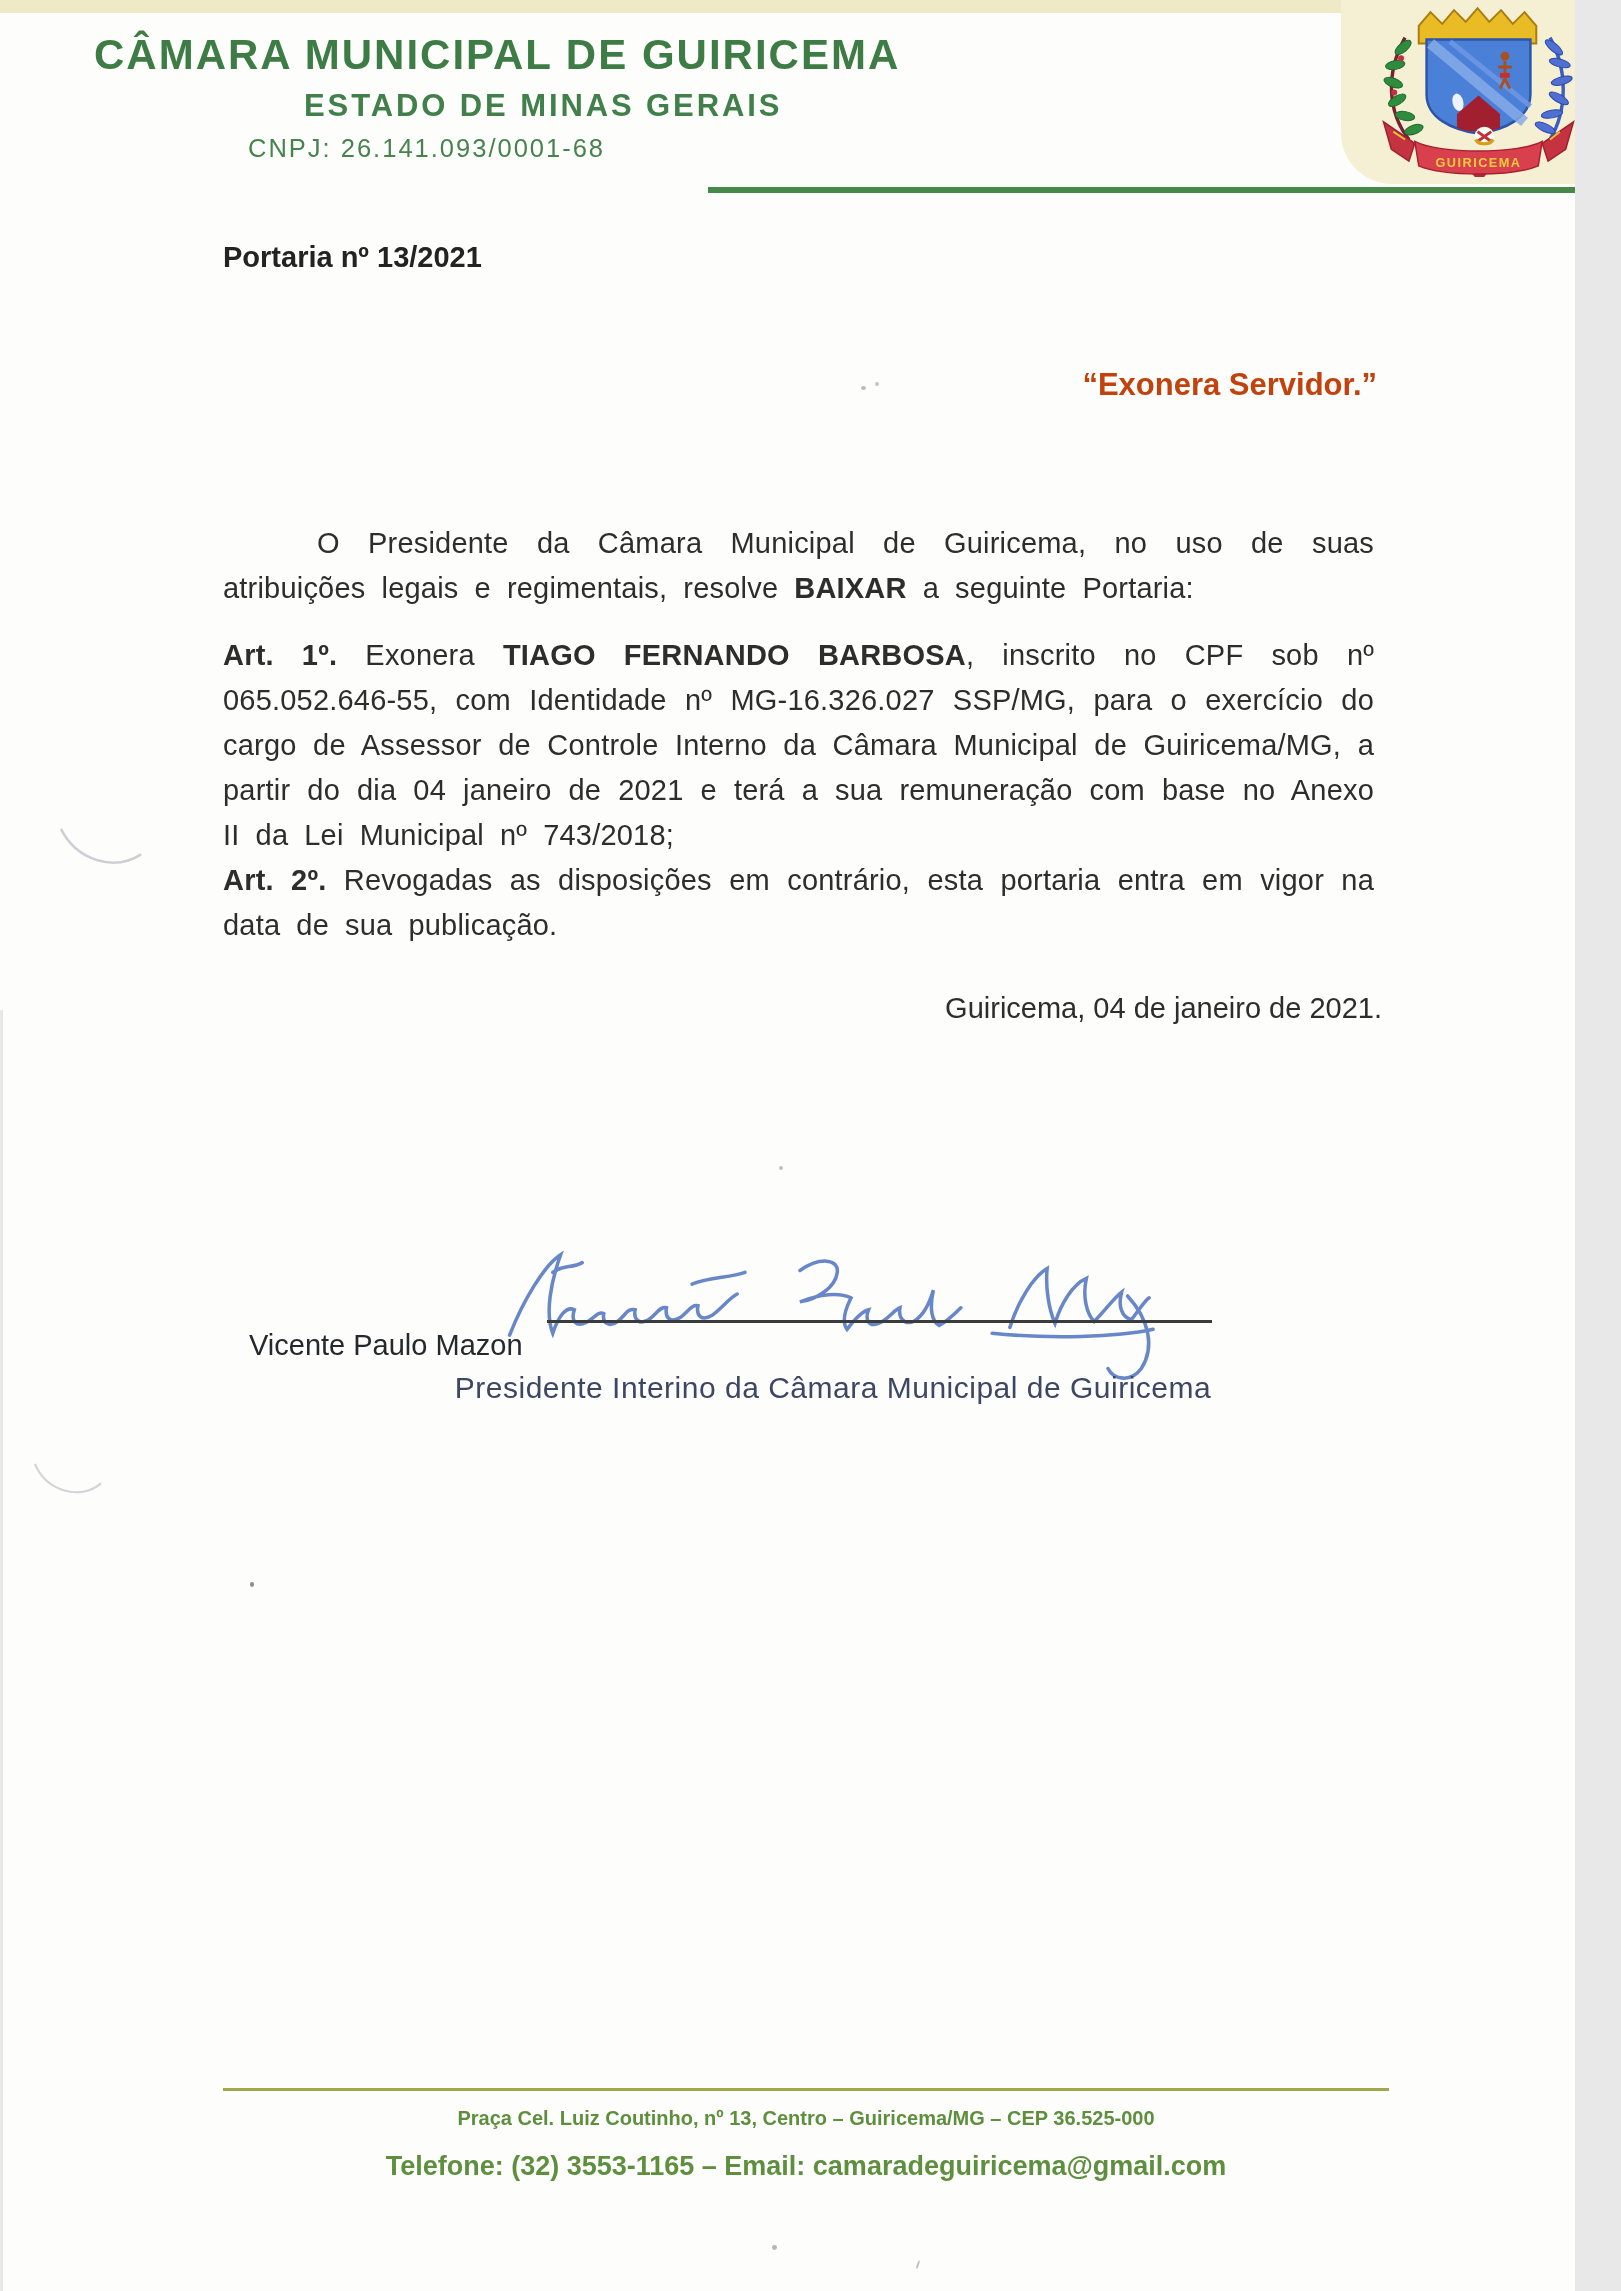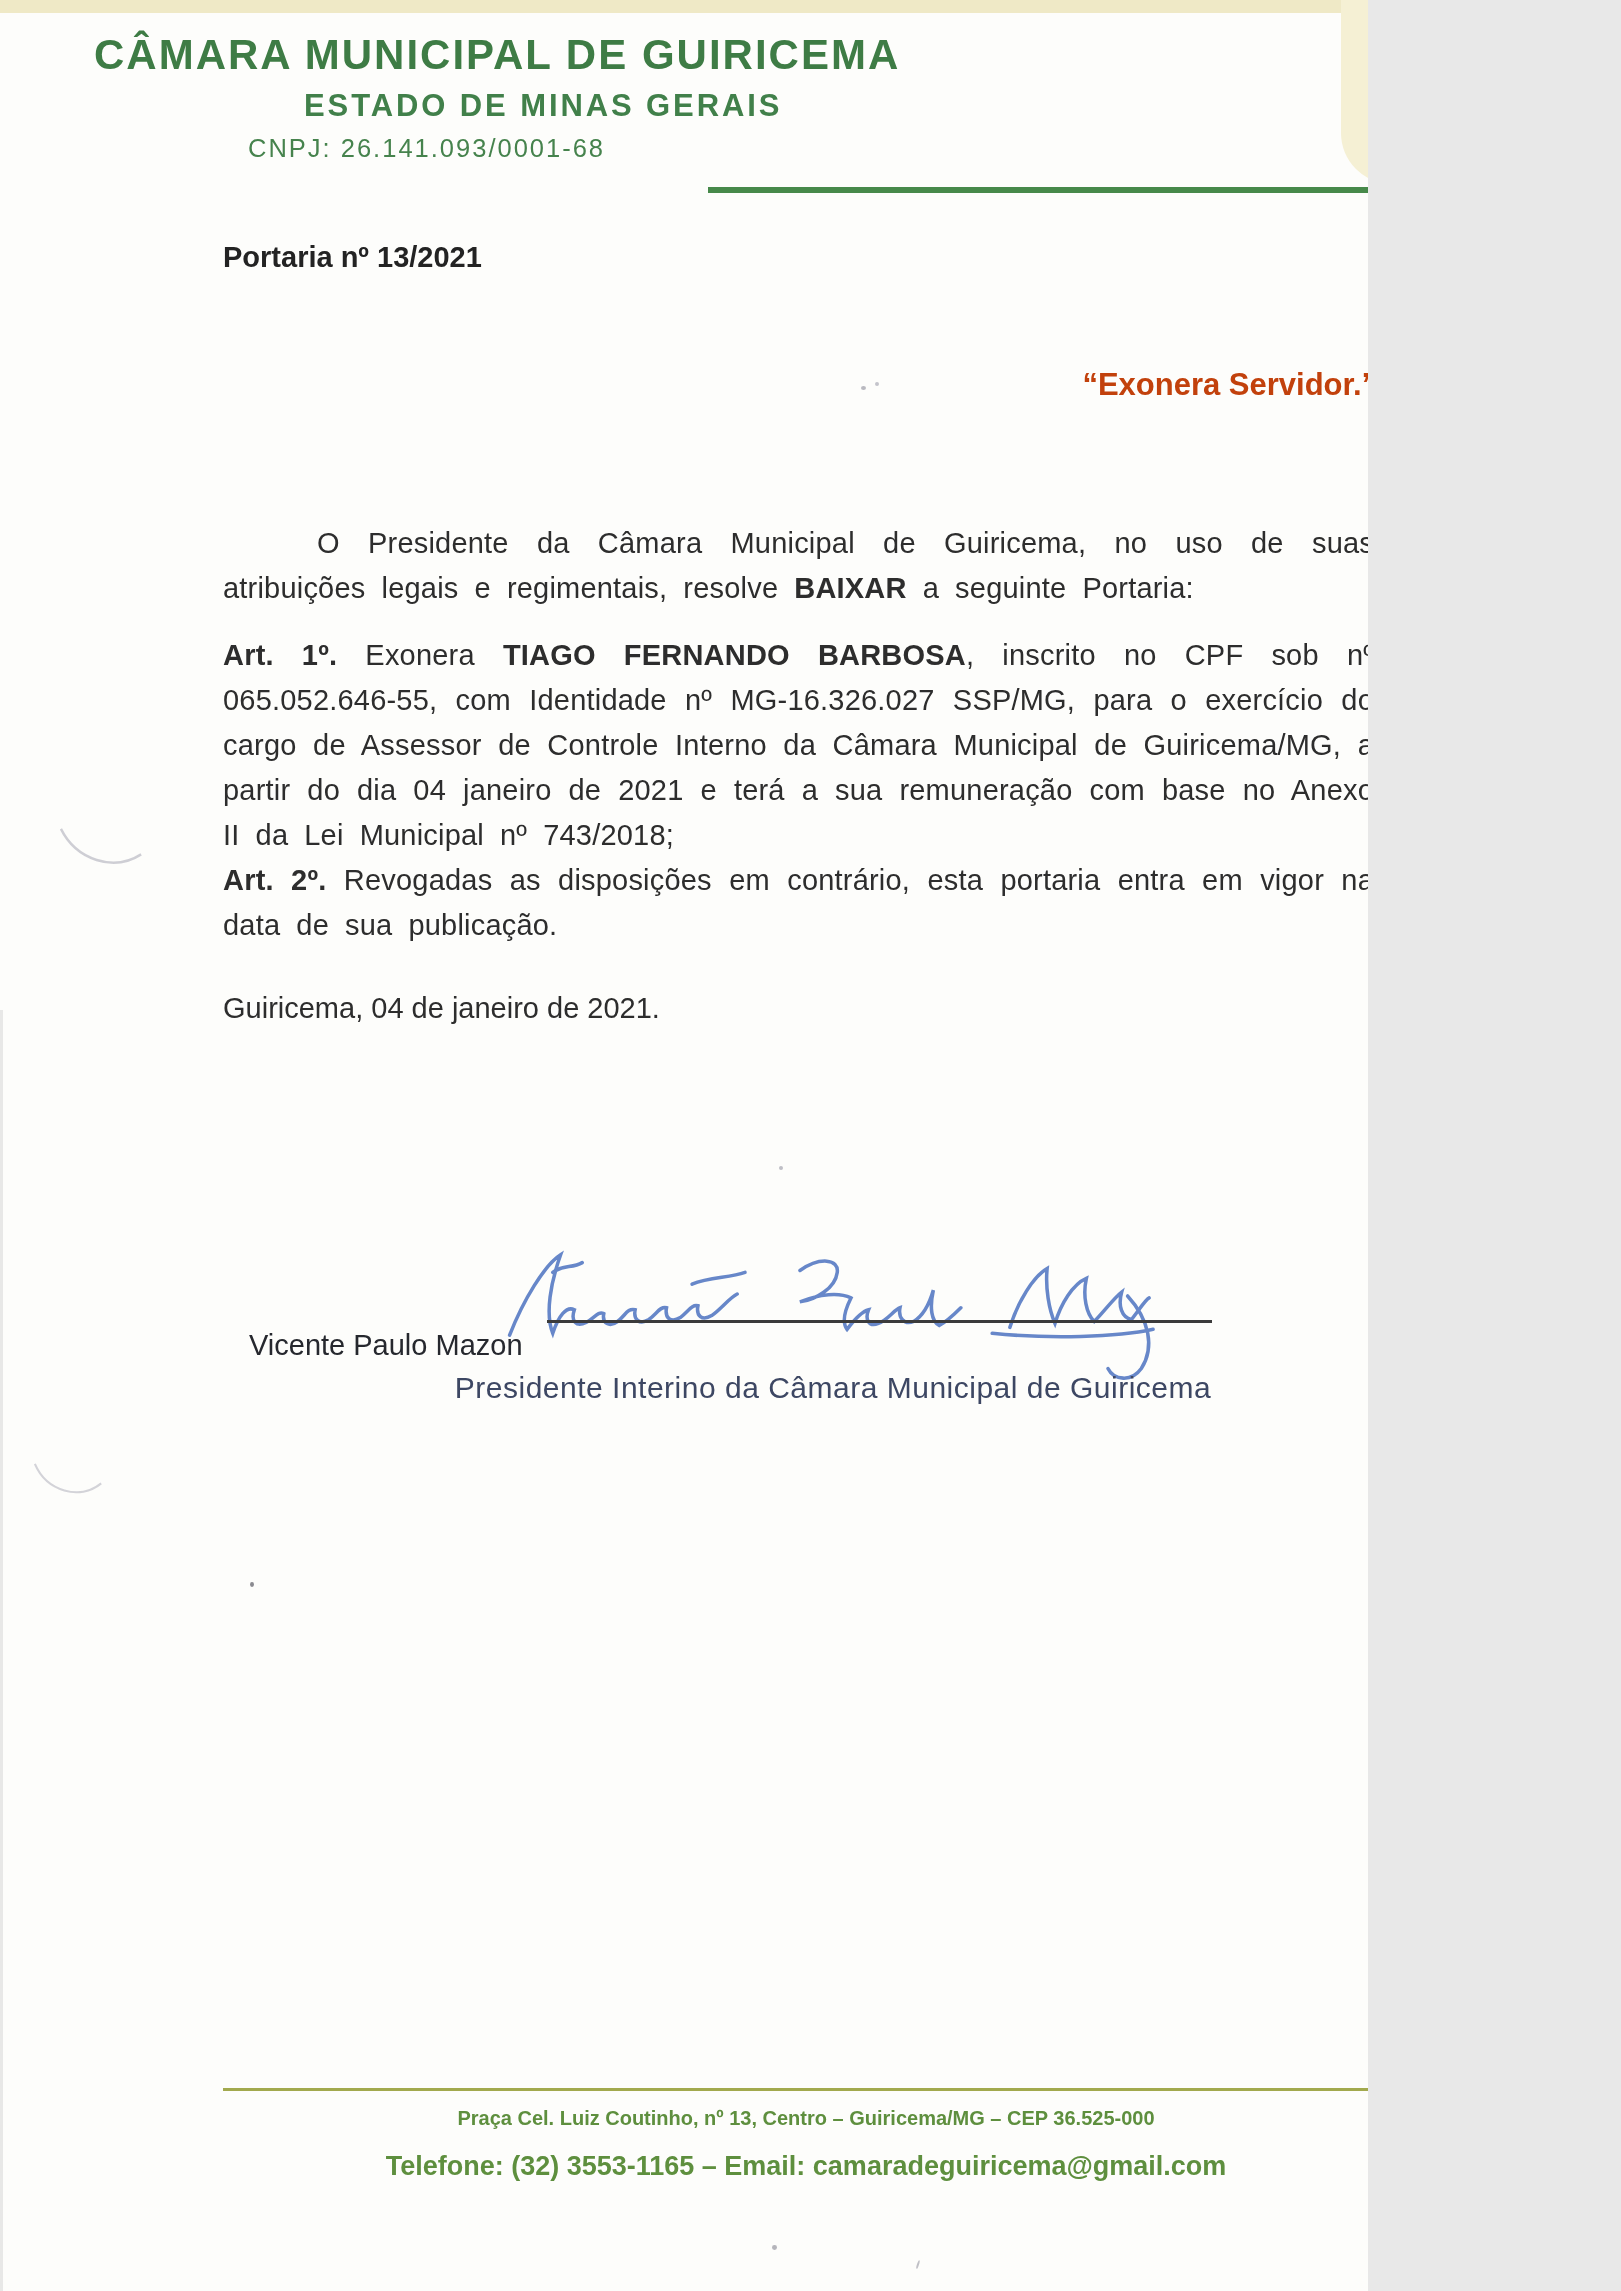--- a/index.html
+++ b/index.html
@@ -1,17 +1,17 @@
 <!DOCTYPE html>
 <html><head>
 <meta charset="utf-8">
 <style>
   html,body { margin:0; padding:0; background:#e8e8e8; }
   .page {
-    position:relative; width:1368px; height:2292px;
+    position:relative; width:1575px; height:2292px;
     background:#fdfdfb; overflow:hidden;
     font-family:"Liberation Sans", sans-serif; color:#2b2b2b;
   }
   
   .top-strip { position:absolute; top:0; left:0; width:1621px; height:12.7px; background:#efe9c6; }
   .crest-bg { position:absolute; top:0; left:1341px; width:280px; height:184px; background:#f5f0d4; border-radius:0 0 13.7px 51px; }
   .h-title { position:absolute; left:94px; top:31px; font-size:42px; font-weight:bold; letter-spacing:2px; color:#3e7c45; white-space:nowrap; }
   .h-sub   { position:absolute; left:284px; top:88px; font-size:31px; font-weight:bold; letter-spacing:2.9px; color:#41804a; white-space:nowrap;margin-left:20px; }
   .h-cnpj  { position:absolute; left:248px; top:134px; font-size:25.5px; font-weight:normal; letter-spacing:2px; color:#46834d; white-space:nowrap; }
   .h-rule  { position:absolute; left:708px; top:187px; width:912px; height:5.9px; background:#47894a; }
@@ -20,21 +20,21 @@
   .doc-title { position:absolute; left:223px; top:241px; width:1149px; font-size:29px; font-weight:bold; color:#232323; }
   .epigraph  { position:absolute; left:223px; top:367px; width:1154px; text-align:right; font-size:31px; color:#c2410c;font-weight:bold; }
   .para {
     position:absolute; left:223px; width:1151px;
     font-size:29px; line-height:45px; text-align:justify;
     letter-spacing:0.2px; word-spacing:7.8px; color:#2d2d2d;
   }
   .p1 { top:492px; text-indent:94px; }
   .p2 { top:604px; }
   .p3 { top:829px; }
-  .dateline { position:absolute; left:223px; top:992px; width:1159px; font-size:29px; color:#2d2d2d; }
+  .dateline { position:absolute; left:223px; top:992px; width:1159px; text-align:right; font-size:29px; color:#2d2d2d; }
   
   .sig-svg  { position:absolute; left:490px; top:1237px; }
   .sig-line { position:absolute; left:547px; top:1320px; width:665px; height:2.9px; background:#3b3b3b; }
   .sig-name { position:absolute; left:249px; top:1329px; width:1176px; text-align:left; font-size:29px; font-weight:normal; color:#26282e; }
   .sig-role { position:absolute; left:245px; top:1371px; width:1176px; text-align:center; font-size:30px; letter-spacing:0.5px; color:#3d4763; }
   
   .f-rule  { position:absolute; left:223px; top:2088px; width:1166px; height:2.9px; background:#a2a94d; }
   .f-line1 { position:absolute; left:223px; top:2107px; width:1166px; text-align:center; font-size:20px; font-weight:bold; color:#5e8f3e; }
   .f-line2 { position:absolute; left:223px; top:2151px; width:1166px; text-align:center; font-size:27px; font-weight:bold; color:#5e8f3e; }
   

